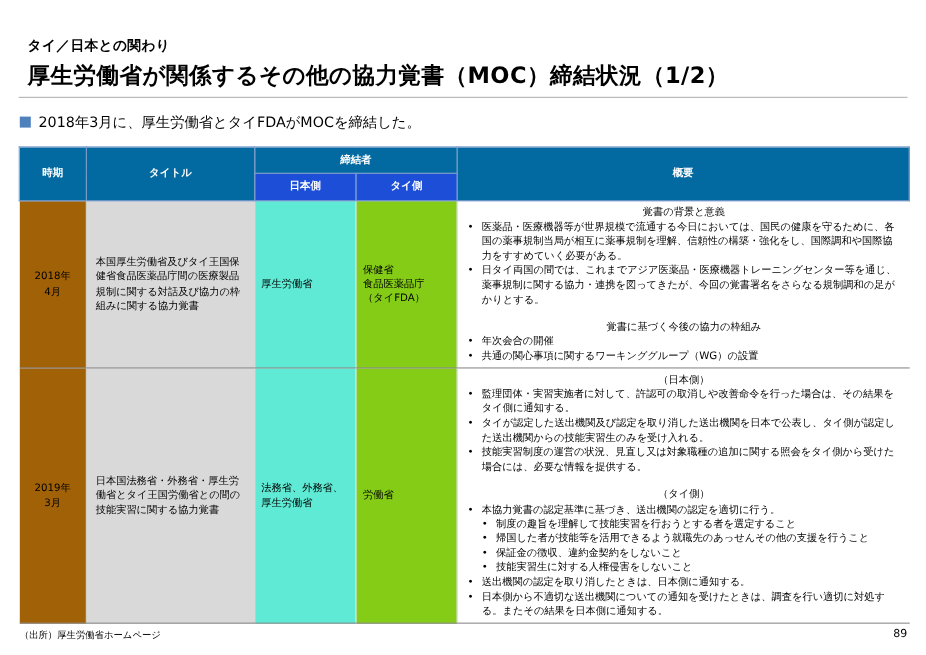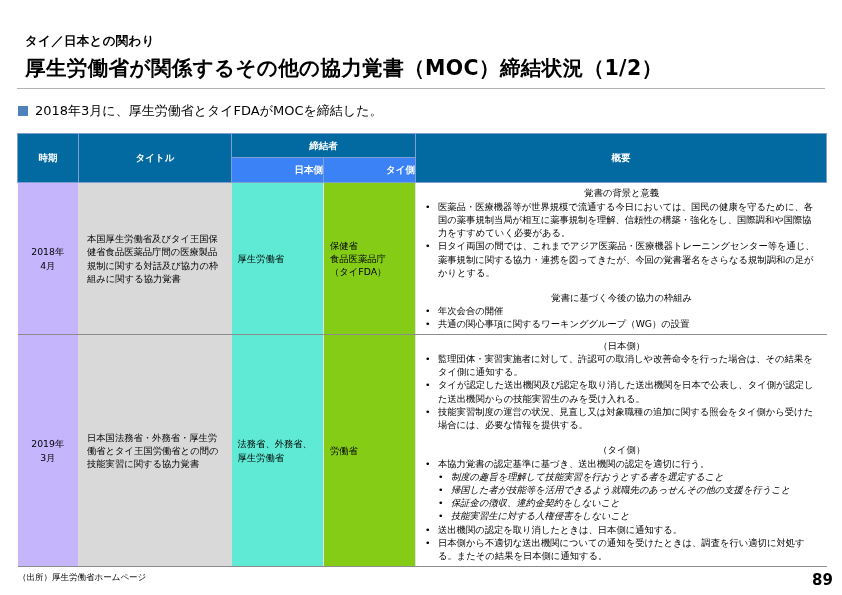--- a/index.html
+++ b/index.html
@@ -27,42 +27,42 @@
 
     table.moc {
       position: absolute; left: 17px; top: 133px; width: 809px;
       border-collapse: collapse; table-layout: fixed;
       font-size: 9.3px; line-height: 13.2px;
     }
     table.moc th {
       background: #0369a1; color: #fff; font-weight: bold; font-size: 9.5px;
       border: 1px solid #7f9fcc; text-align: center; vertical-align: middle; padding: 0;
     }
-    table.moc th.sub { background: #3b82f6; text-align: right; }
+    table.moc th.sub { background: #1d4ed8; }
     table.moc thead tr.r1 th { height: 23px; }
     table.moc thead tr.r2 th { height: 24px; }
     table.moc td {
       vertical-align: middle; padding: 0 6px;
       border-bottom: 1.5px solid #8c8c8c;
     }
-    td.period { background: #c4b5fd; text-align: center; border-right: 1px solid #d8d8d8; }
+    td.period { background: #a16207; text-align: center; border-right: 1px solid #d8d8d8; }
     td.ttl { background: #d9d9d9; padding-left: 8px !important; }
     td.jp { background: #5eead4; border-right: 1px solid #e2e2e2; padding-left: 6px !important; }
     td.th-side { background: #84cc16; border-right: 1px solid #e2e2e2; }
     td.summary { background: #fff; padding: 3px 6px 3px 7px !important; vertical-align: top; }
 
     .sum-head { margin: 0; text-align: center; }
     ul.b { list-style: none; margin: 0; padding: 0; }
     ul.b li { position: relative; padding-left: 15px; }
     ul.b li::before { content: "•"; position: absolute; left: 2px; top: 0; }
-    ul.b.sub { margin-left: 13px; font-style: italic; }
+    ul.b.sub { margin-left: 13px; }
     .gap { height: 12px; }
 
     .footer-src { position: absolute; left: 18px; top: 572px; font-size: 8.5px; text-align: center; }
-    .page-num { position: absolute; left: 812px; top: 571px; font-size: 15px; font-weight: bold; }
+    .page-num { position: absolute; left: 812px; top: 571px; font-size: 10px; }
   </style>
 </head>
 <body>
 
 <div class="subtitle">タイ／日本との関わり</div>
 <div class="title">厚生労働省が関係するその他の協力覚書（MOC）締結状況（1/2）</div>
 <div class="divider"></div>
 
 <div class="lead">
   <span class="sq"></span>

